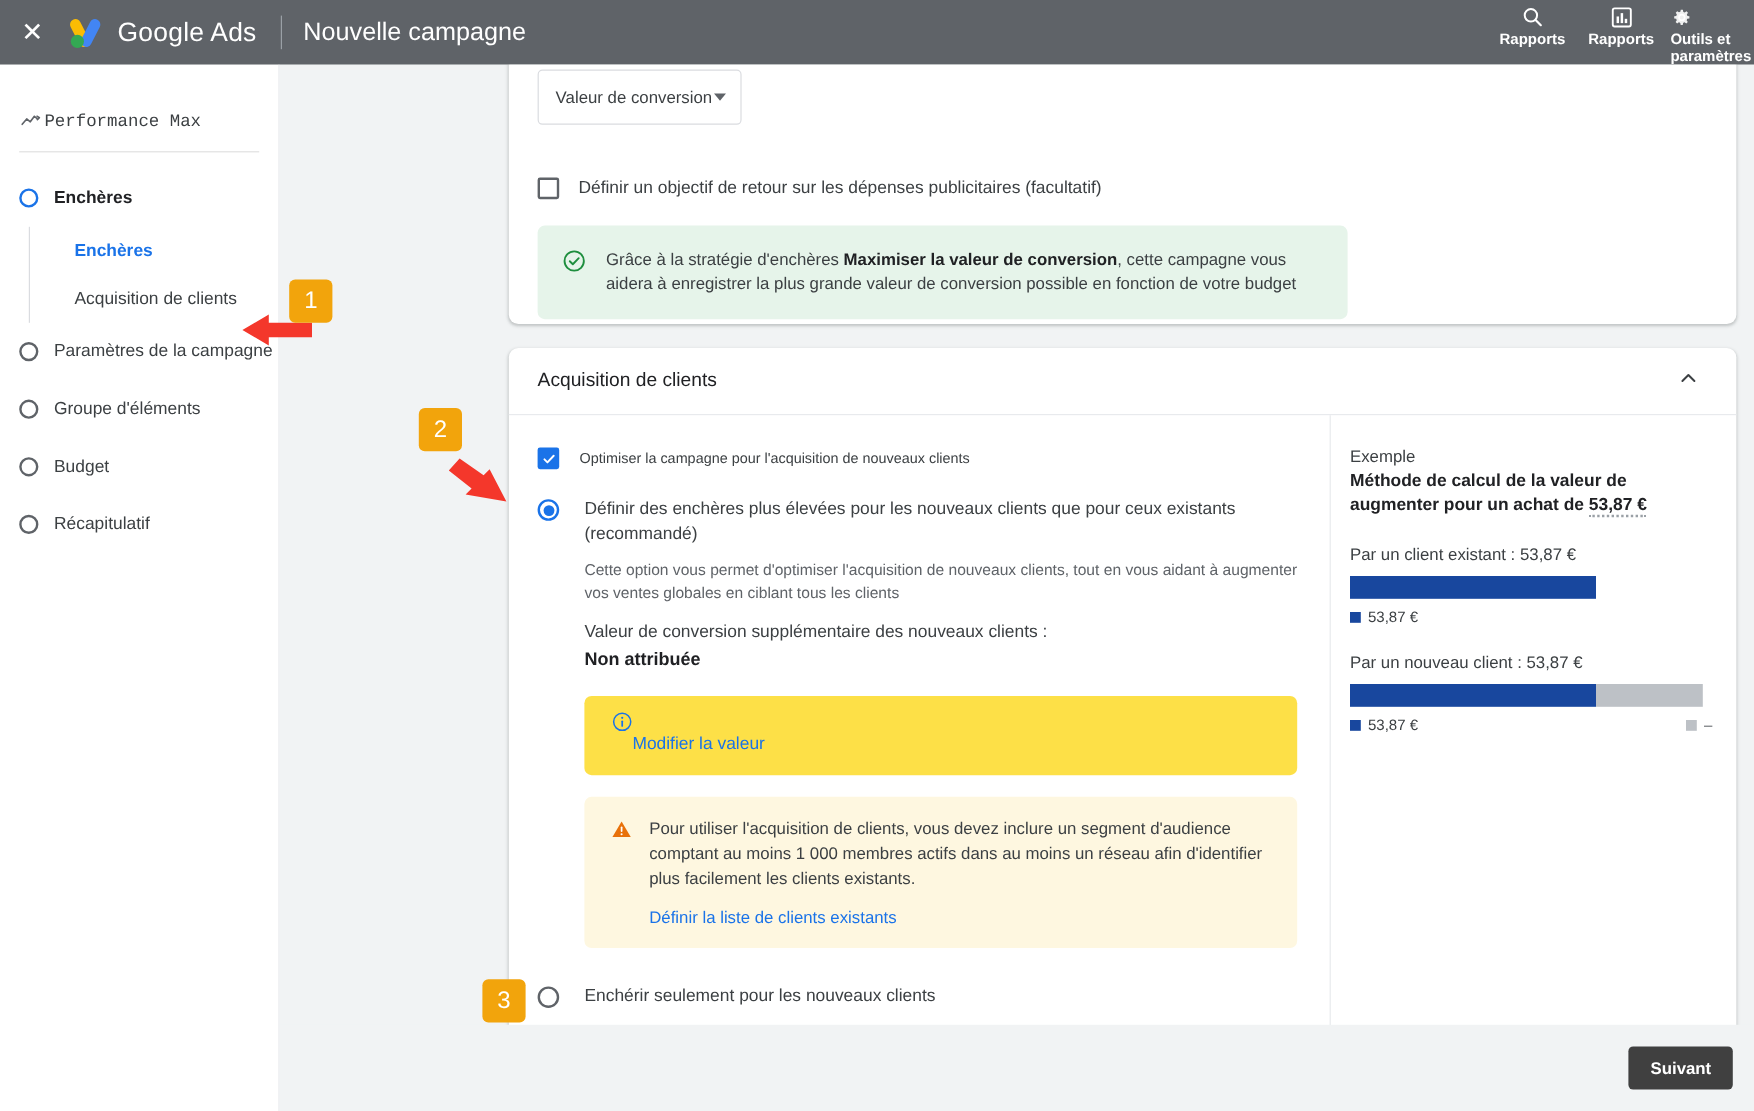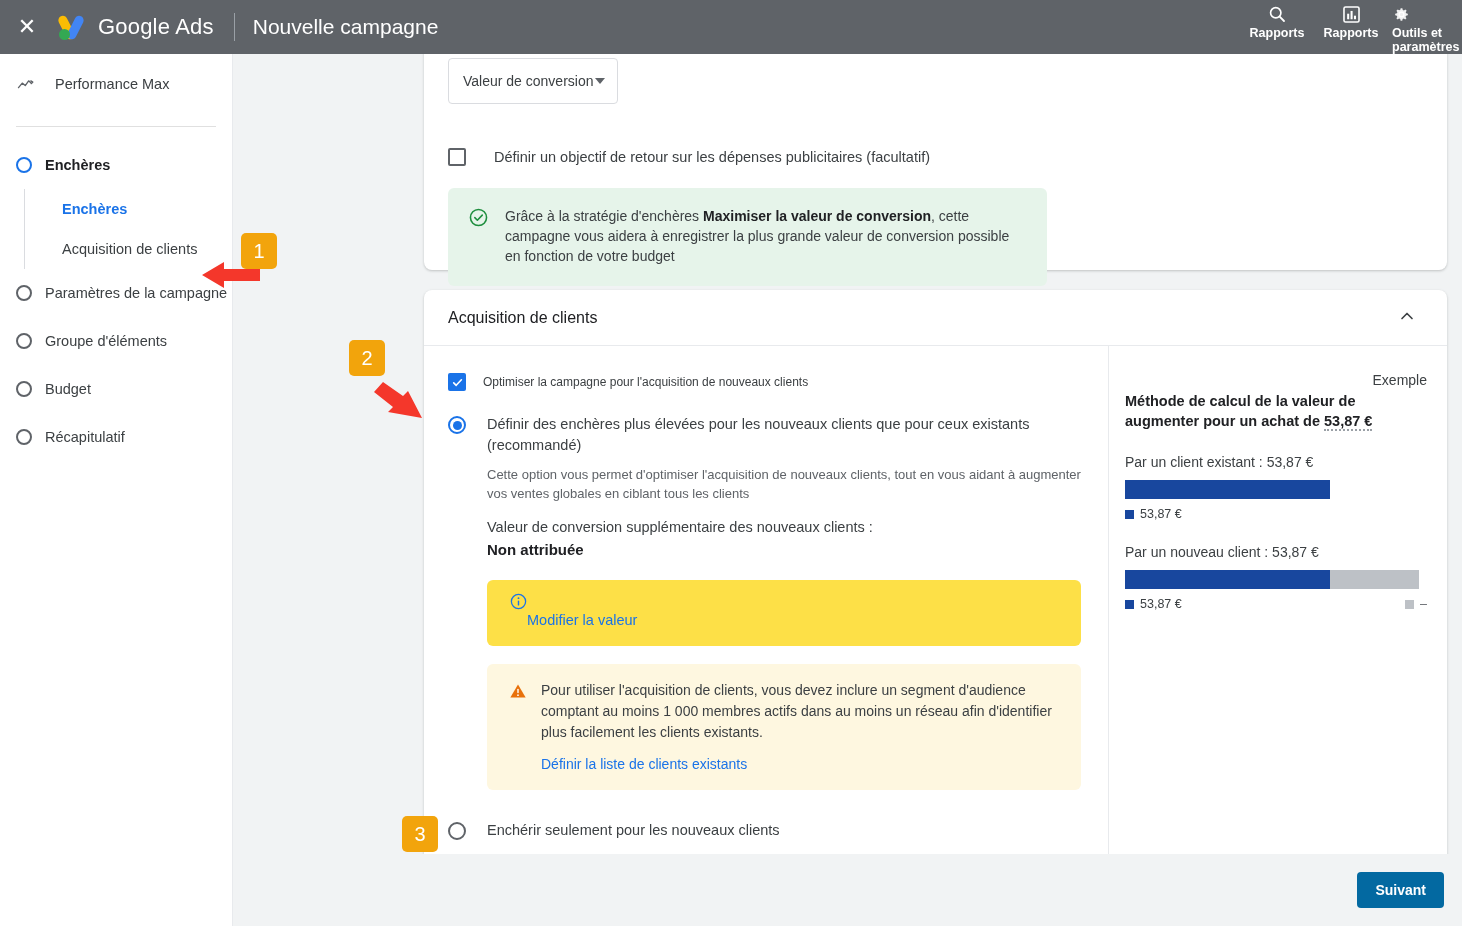--- a/index.html
+++ b/index.html
@@ -50,21 +50,21 @@
   .tb-item.clipped { min-width: 40px; overflow: hidden; align-items: flex-start; padding-left: 4px; }
   .tb-item.clipped .tb-lbl { text-align: left; white-space: normal; width: 70px; }
 
   
   .body-area { position: absolute; top: 54px; left: 0; width: 1462px; height: 872px; background:#fff; }
 
   .sidebar {
     position: absolute; left: 0; top: 0; width: 233px; height: 872px;
     background: #fff; border-right: 1px solid #e8eaed; padding-top: 22px;
   }
-  .sb-top { display: flex; align-items: flex-start; gap: 19px; padding: 0 0 0 16px; height: 34px; cursor: pointer; }
+  .sb-top { display: flex; align-items: flex-end; gap: 1px; padding: 0 0 0 16px; height: 34px; cursor: pointer; font-family: Liberation Mono, monospace; }
   .sb-top .sb-ico { width: 20px; display:flex; align-items:center; justify-content:center; color:#5f6368; }
   .sb-top .sb-lbl { font-size: 14.5px; color: #3c4043; }
   .sb-sep { height: 1px; background: #e0e0e0; margin: 16px 16px 14px 16px; }
 
   .sb-item { display: flex; align-items: center; gap: 13px; padding-left: 16px; height: 48px; cursor: pointer; }
   .sb-item .radio-ring {
     width: 16px; height: 16px; border-radius: 50%; border: 2px solid #5f6368; flex: 0 0 auto;
   }
   .sb-item.active .radio-ring { border-color: #1a73e8; }
   .sb-item .sb-lbl { font-size: 14.5px; color: #3c4043; }
@@ -89,29 +89,29 @@
   .card-bidding .inner { padding: 64px 24px 0 24px; }
 
   .select-box {
     width: 170px; height: 46px; border: 1px solid #dadce0; border-radius: 4px;
     display: flex; align-items: center; justify-content: space-between;
     padding: 0 12px 0 14px; cursor: pointer; background: #fff;
   }
   .select-box .sel-val { font-size: 14px; color: #3c4043; }
   .caret-down { width: 0; height: 0; border-left: 5px solid transparent; border-right: 5px solid transparent; border-top: 6px solid #5f6368; }
 
-  .chk-row { display: flex; align-items: center; gap: 28px; margin-top: 44px; }
+  .chk-row { display: flex; align-items: center; gap: 16px; margin-top: 44px; }
   .chk-empty {
     width: 18px; height: 18px; border: 2px solid #5f6368; border-radius: 2px; background:#fff; flex:0 0 auto;
   }
   .chk-row .chk-lbl { font-size: 14.5px; color: #3c4043; }
 
   .success-box {
     margin-top: 22px; background: #e6f4ea; border-radius: 6px;
-    display: flex; gap: 16px; padding: 18px 20px 20px 20px; width: 599px;
+    display: flex; gap: 16px; padding: 18px 20px 20px 20px; width: 675px;
   }
   .success-box .s-ico { flex: 0 0 auto; padding-top: 1px; }
   .success-box .s-txt { font-size: 14px; line-height: 20px; color: #3c4043; }
   .success-box .s-txt b { color: #202124; }
 
   
   .card-acq { left: 191px; top: 236px; width: 1023px; height: 616px; }
   .acq-head {
     height: 56px; display: flex; align-items: center; justify-content: space-between;
     padding: 0 22px 0 24px; border-bottom: 1px solid #e8eaed;
@@ -161,42 +161,42 @@
     margin-top: 18px; background: #fef7e0; border-radius: 6px;
     width: 594px; padding: 16px 20px 18px 22px; display: flex; gap: 14px;
   }
   .warn-box .w-ico { flex: 0 0 auto; padding-top: 2px; }
   .warn-box .w-txt { font-size: 14px; color: #3c4043; line-height: 21px; }
   .warn-box .w-link { font-size: 14px; color: #1a73e8; font-weight: normal; margin-top: 13px; cursor: pointer; display:block; }
 
   .opt-block-3 { margin-top: 30px; }
 
   
-  .ex-title { font-size: 14px; color: #3c4043; text-align: right; }
+  .ex-title { font-size: 14px; color: #3c4043; }
   .ex-sub { font-size: 14.5px; font-weight: bold; color: #202124; line-height: 20px; margin-top: 3px; width: 252px; }
   .ex-sub .dotted { border-bottom: 2px dotted #9aa0a6; }
   .ex-caption { font-size: 14px; color: #3c4043; margin-top: 23px; }
   .bar-track { height: 19px; margin-top: 10px; display: flex; }
   .bar-seg-blue { background: #18479e; height: 19px; }
   .bar-seg-gray { background: #bdc1c6; height: 19px; }
   .bar-legend { display: flex; align-items: center; margin-top: 8px; }
   .lg-sw { width: 9px; height: 9px; flex: 0 0 auto; }
   .lg-sw.blue { background: #18479e; }
   .lg-sw.gray { background: #bdc1c6; }
   .lg-txt { font-size: 12.5px; color: #3c4043; margin-left: 6px; }
   .lg-right { margin-left: auto; display: flex; align-items: center; gap: 6px; }
   .lg-dash { font-size: 12.5px; color: #5f6368; }
 
   
   .footer-bar {
     position: absolute; left: 233px; bottom: 0; width: 1229px; height: 72px;
     background: #f1f3f4; display:flex; align-items:center; justify-content:flex-end; padding-right: 18px;
   }
   .btn-next {
-    background: #0369a1; color: #fff; border: none; border-radius: 4px;
+    background: #404040; color: #fff; border: none; border-radius: 4px;
     font-size: 14px; font-weight: bold; padding: 10px 18px; cursor: pointer;
     font-family: "Liberation Sans", sans-serif;
   }
 
   
   .badge {
     position: absolute; width: 36px; height: 36px; border-radius: 5px;
     background: #f2a40c; color: #fff; font-size: 20px;
     display: flex; align-items: center; justify-content: center; z-index: 40;
   }

